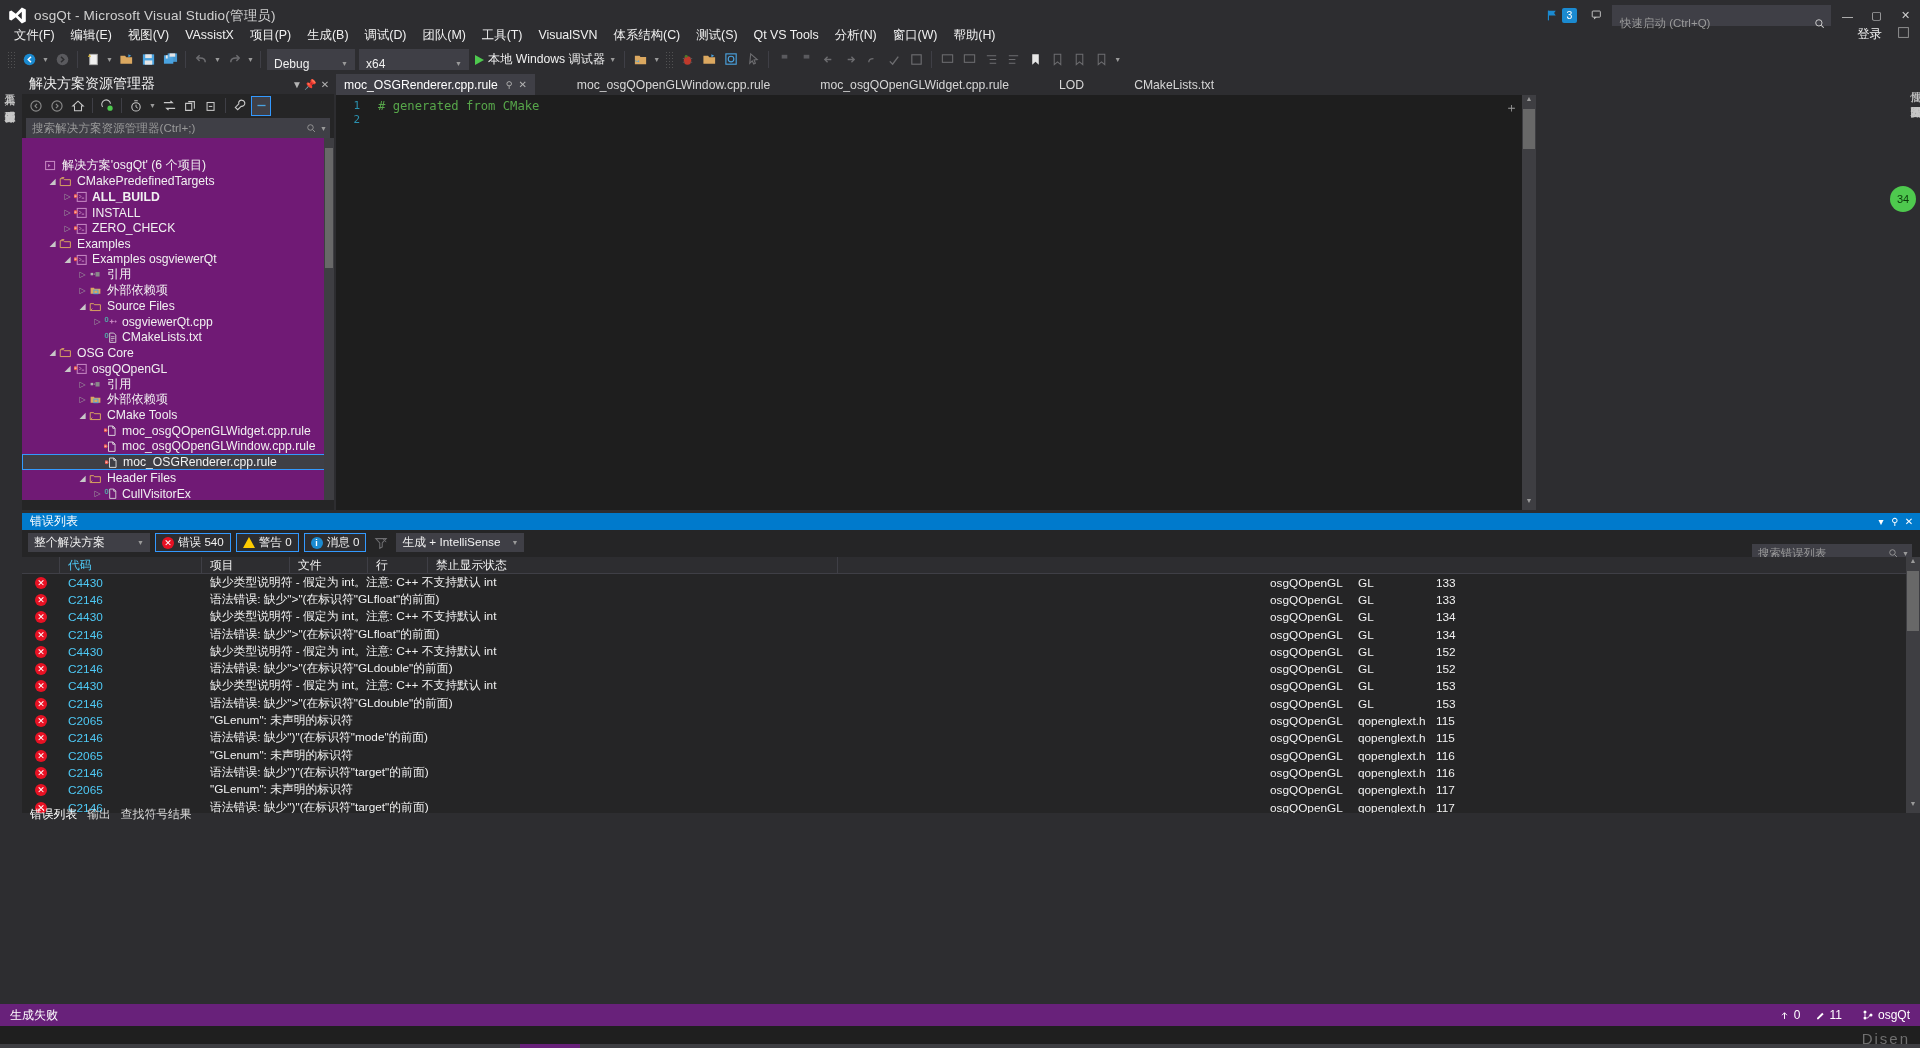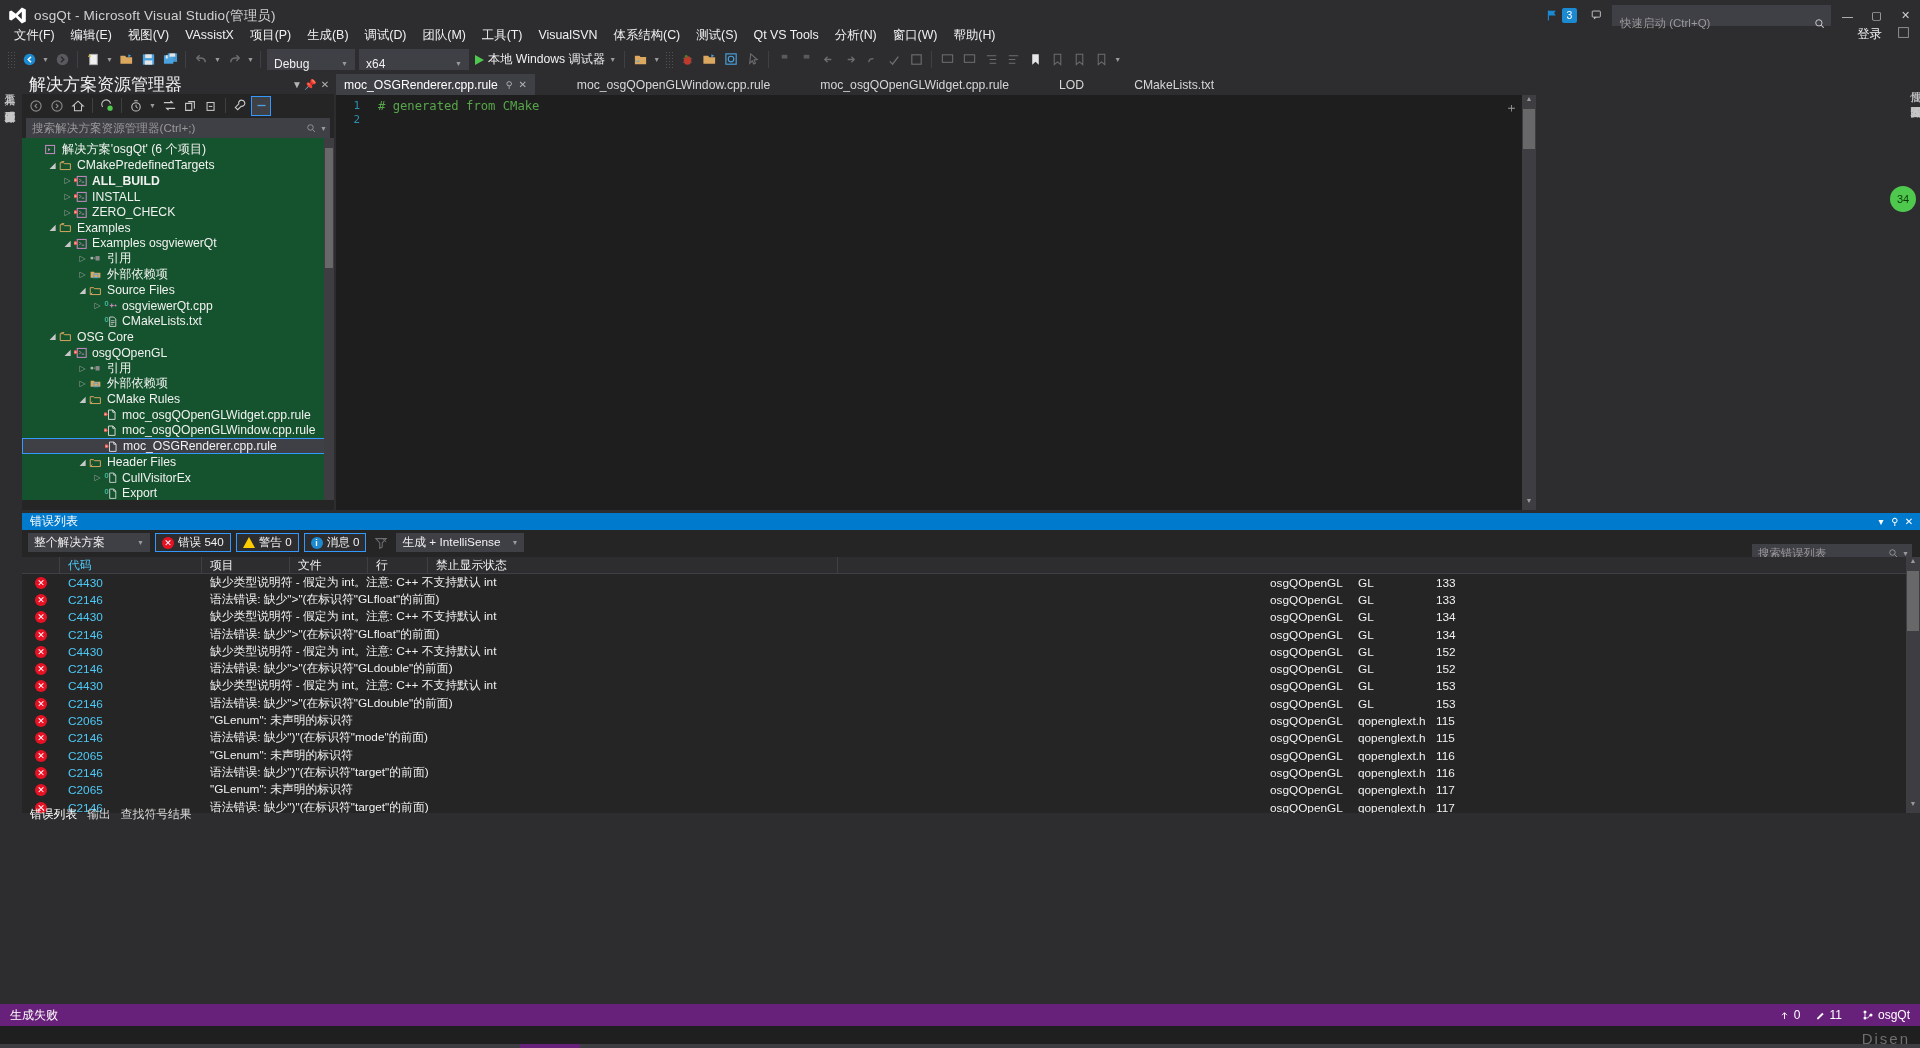--- a/index.html
+++ b/index.html
@@ -68,32 +68,32 @@
   .play-tri{ width:0;height:0;border-left:9px solid #4ec94e;border-top:5.5px solid transparent;border-bottom:5.5px solid transparent; }
 
   
   .vtabs{ position:absolute; left:0; top:76px; width:21px; height:430px; }
   .vtab{ width:19px; margin:3px 1px; background:#2d2d30; color:#c8c8c8;
     writing-mode:vertical-rl; text-orientation:mixed; font-size:11px; padding:7px 3px; }
 
   
   .solexp{ position:absolute; left:22px; top:74px; width:312px; height:436px; background:#252526; }
   .se-header{ height:20px; display:flex; align-items:center; padding:0 2px 0 7px; background:#2d2d30; }
-  .se-title{ font-size:17px; color:#f1f1f1; white-space:nowrap; }
+  .se-title{ font-size:14px; color:#f1f1f1; white-space:nowrap; }
   .se-dots{ flex:1; height:1px; margin:0 6px;
     background-image:radial-gradient(#5a5a5e 0.7px, transparent 0.8px); background-size:3px 3px; }
   .se-hbtn{ width:14px; height:18px; display:flex; align-items:center; justify-content:center; color:#b4b4b4; font-size:10px; }
   .se-toolbar{ height:23px; display:flex; align-items:center; gap:1px; padding:0 4px; background:#252526; }
   .se-tb{ width:20px; height:20px; display:flex; align-items:center; justify-content:center; position:relative; }
   .se-tb.active{ border:1px solid #3399ff; background:#3f3f46; }
   .se-tbsep{ width:1px; height:15px; background:#3f3f46; margin:0 3px; }
   .se-search{ height:20px; margin:1px 4px 0 4px; background:#3f3f46; display:flex; align-items:center;
     padding:0 3px 0 6px; color:#9a9a9a; font-size:11.6px; }
   .se-search .sv{ flex:1; }
-  .tree{ position:relative; height:362px; overflow:hidden; padding-top:4px; background:#14532d; }
+  .tree{ position:relative; height:362px; overflow:hidden; padding-top:20px; background:#701a75; }
   .trow{ height:15.6px; display:flex; align-items:center; white-space:nowrap; font-size:12.2px; color:#f1f1f1; }
   .trow.sel{ background:#3f3f46; border:1px solid #3399ff; height:16px; }
   .arrow{ width:11px; display:inline-flex; justify-content:center; color:#a0a0a0; font-size:8px; }
   .arrow.open{ color:#c8c8c8; }
   .ticon{ width:15px; display:inline-flex; justify-content:center; align-items:center; }
   .tlabel{ padding-left:4px; }
   .tlabel.bold{ font-weight:bold; }
   .se-scroll{ position:absolute; right:0; top:0; width:10px; height:362px; background:#3e3e42; }
   .se-thumb{ position:absolute; right:1px; top:10px; width:8px; height:120px; background:#686868; }
 
@@ -713,21 +713,21 @@
         </div>
         <div class="trow">
           <span style="display:inline-block;width:55px"></span>
           <span class="arrow open">◢</span>
           <span class="ticon">
             <svg width="13" height="13" viewBox="0 0 16 16">
               <path d="M1.5 4.5h4.2l1 1.3H14V13H1.5z" fill="none" stroke="#dba860" stroke-width="1.2"></path>
               <path d="M4 10.5l-1.6 2" stroke="#dba860" stroke-width="1.1"></path>
             </svg>
           </span>
-          <span class="tlabel">CMake Rules</span>
+          <span class="tlabel">CMake Tools</span>
         </div>
         <div class="trow">
           <span style="display:inline-block;width:70px"></span>
           <span class="arrow"></span>
           <span class="ticon">
             <svg width="13" height="13" viewBox="0 0 16 16">
               <circle cx="1.8" cy="7.6" r="2.5" fill="#e8544a"></circle>
               <path d="M.7 7.6h2.2" stroke="#fff" stroke-width="1.1"></path>
               <path d="M5.5 2.5h5.5l2.6 2.6V14H5.5z" fill="none" stroke="#e6e6e6" stroke-width="1.1"></path>
               <path d="M10.8 2.5v2.7h2.7" fill="none" stroke="#e6e6e6" stroke-width="1.1"></path>

